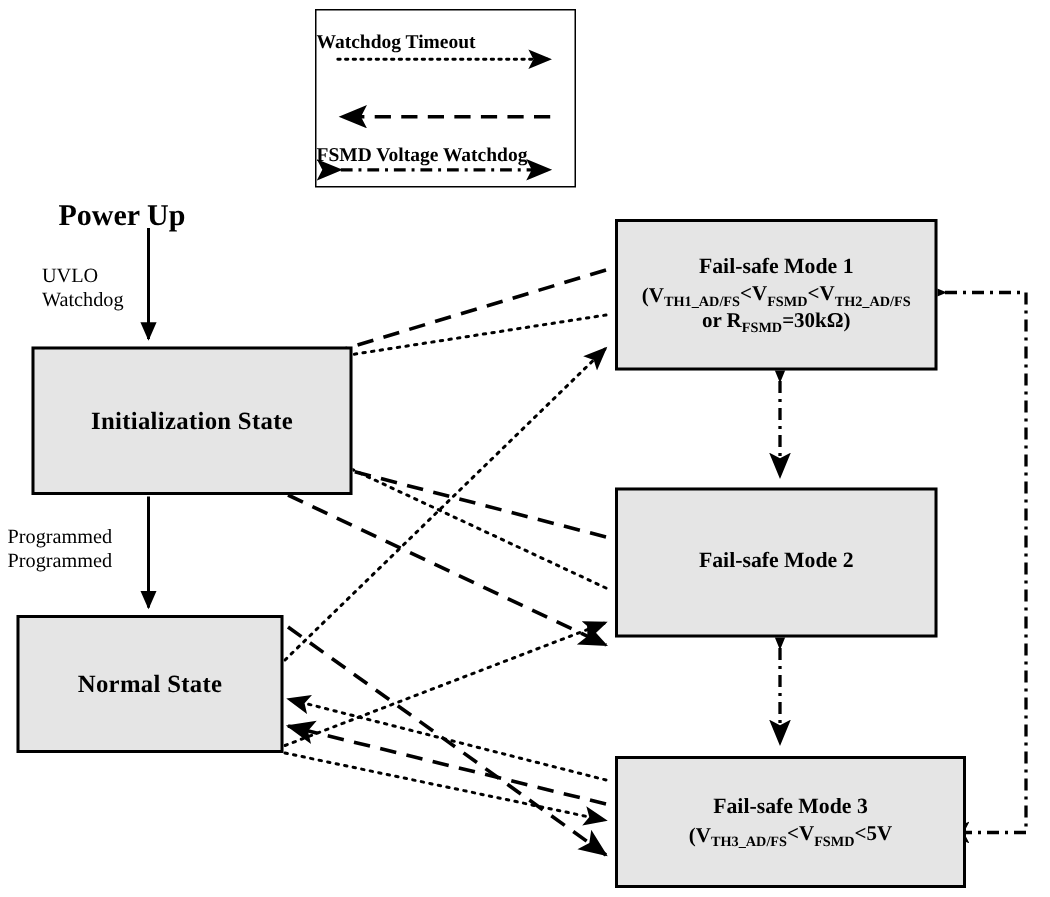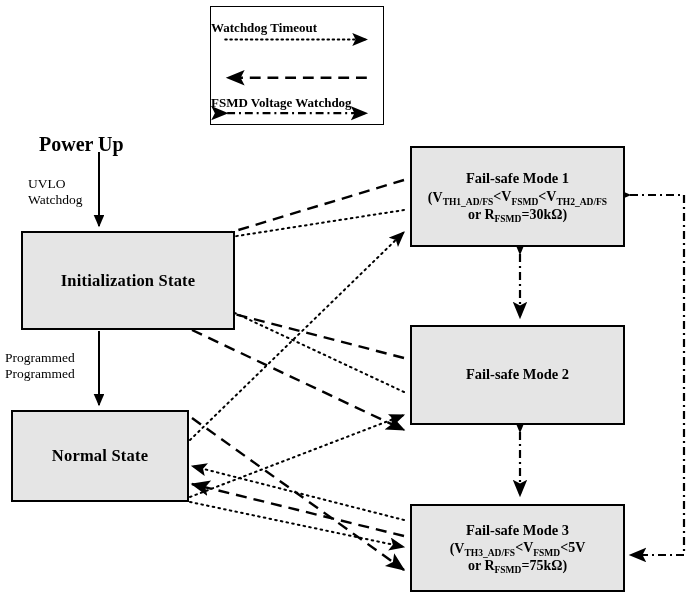--- a/index.html
+++ b/index.html
@@ -159,23 +159,20 @@
     </div>
     <div class="mode-cond">
       <span>or R</span><sub>FSMD</sub><span>=30kΩ)</span>
     </div>
   </div>
 
   <div class="box mode-box" style="left:410px;top:325px;width:215px;height:100px;font-family:Liberation Serif, serif;">
     <div class="mode-title">Fail-safe Mode 2</div>
   </div>
 
-  <div class="box mode-box" style="left:410px;top:504px;width:215px;height:88px;">
+  <div class="box mode-box" style="left:410px;top:504px;width:234px;height:88px;">
     <div class="mode-title">Fail-safe Mode 3</div>
     <div class="mode-cond">
       <span>(V</span><sub>TH3_AD/FS</sub><span class="lt">&lt;V</span><sub>FSMD</sub><span class="lt">&lt;5V</span>
-    </div>
-    <div class="mode-cond">
-      <span>or R</span><sub>FSMD</sub><span>=75kΩ)</span>
     </div>
   </div>
 
 </div>
 
 </body></html>

